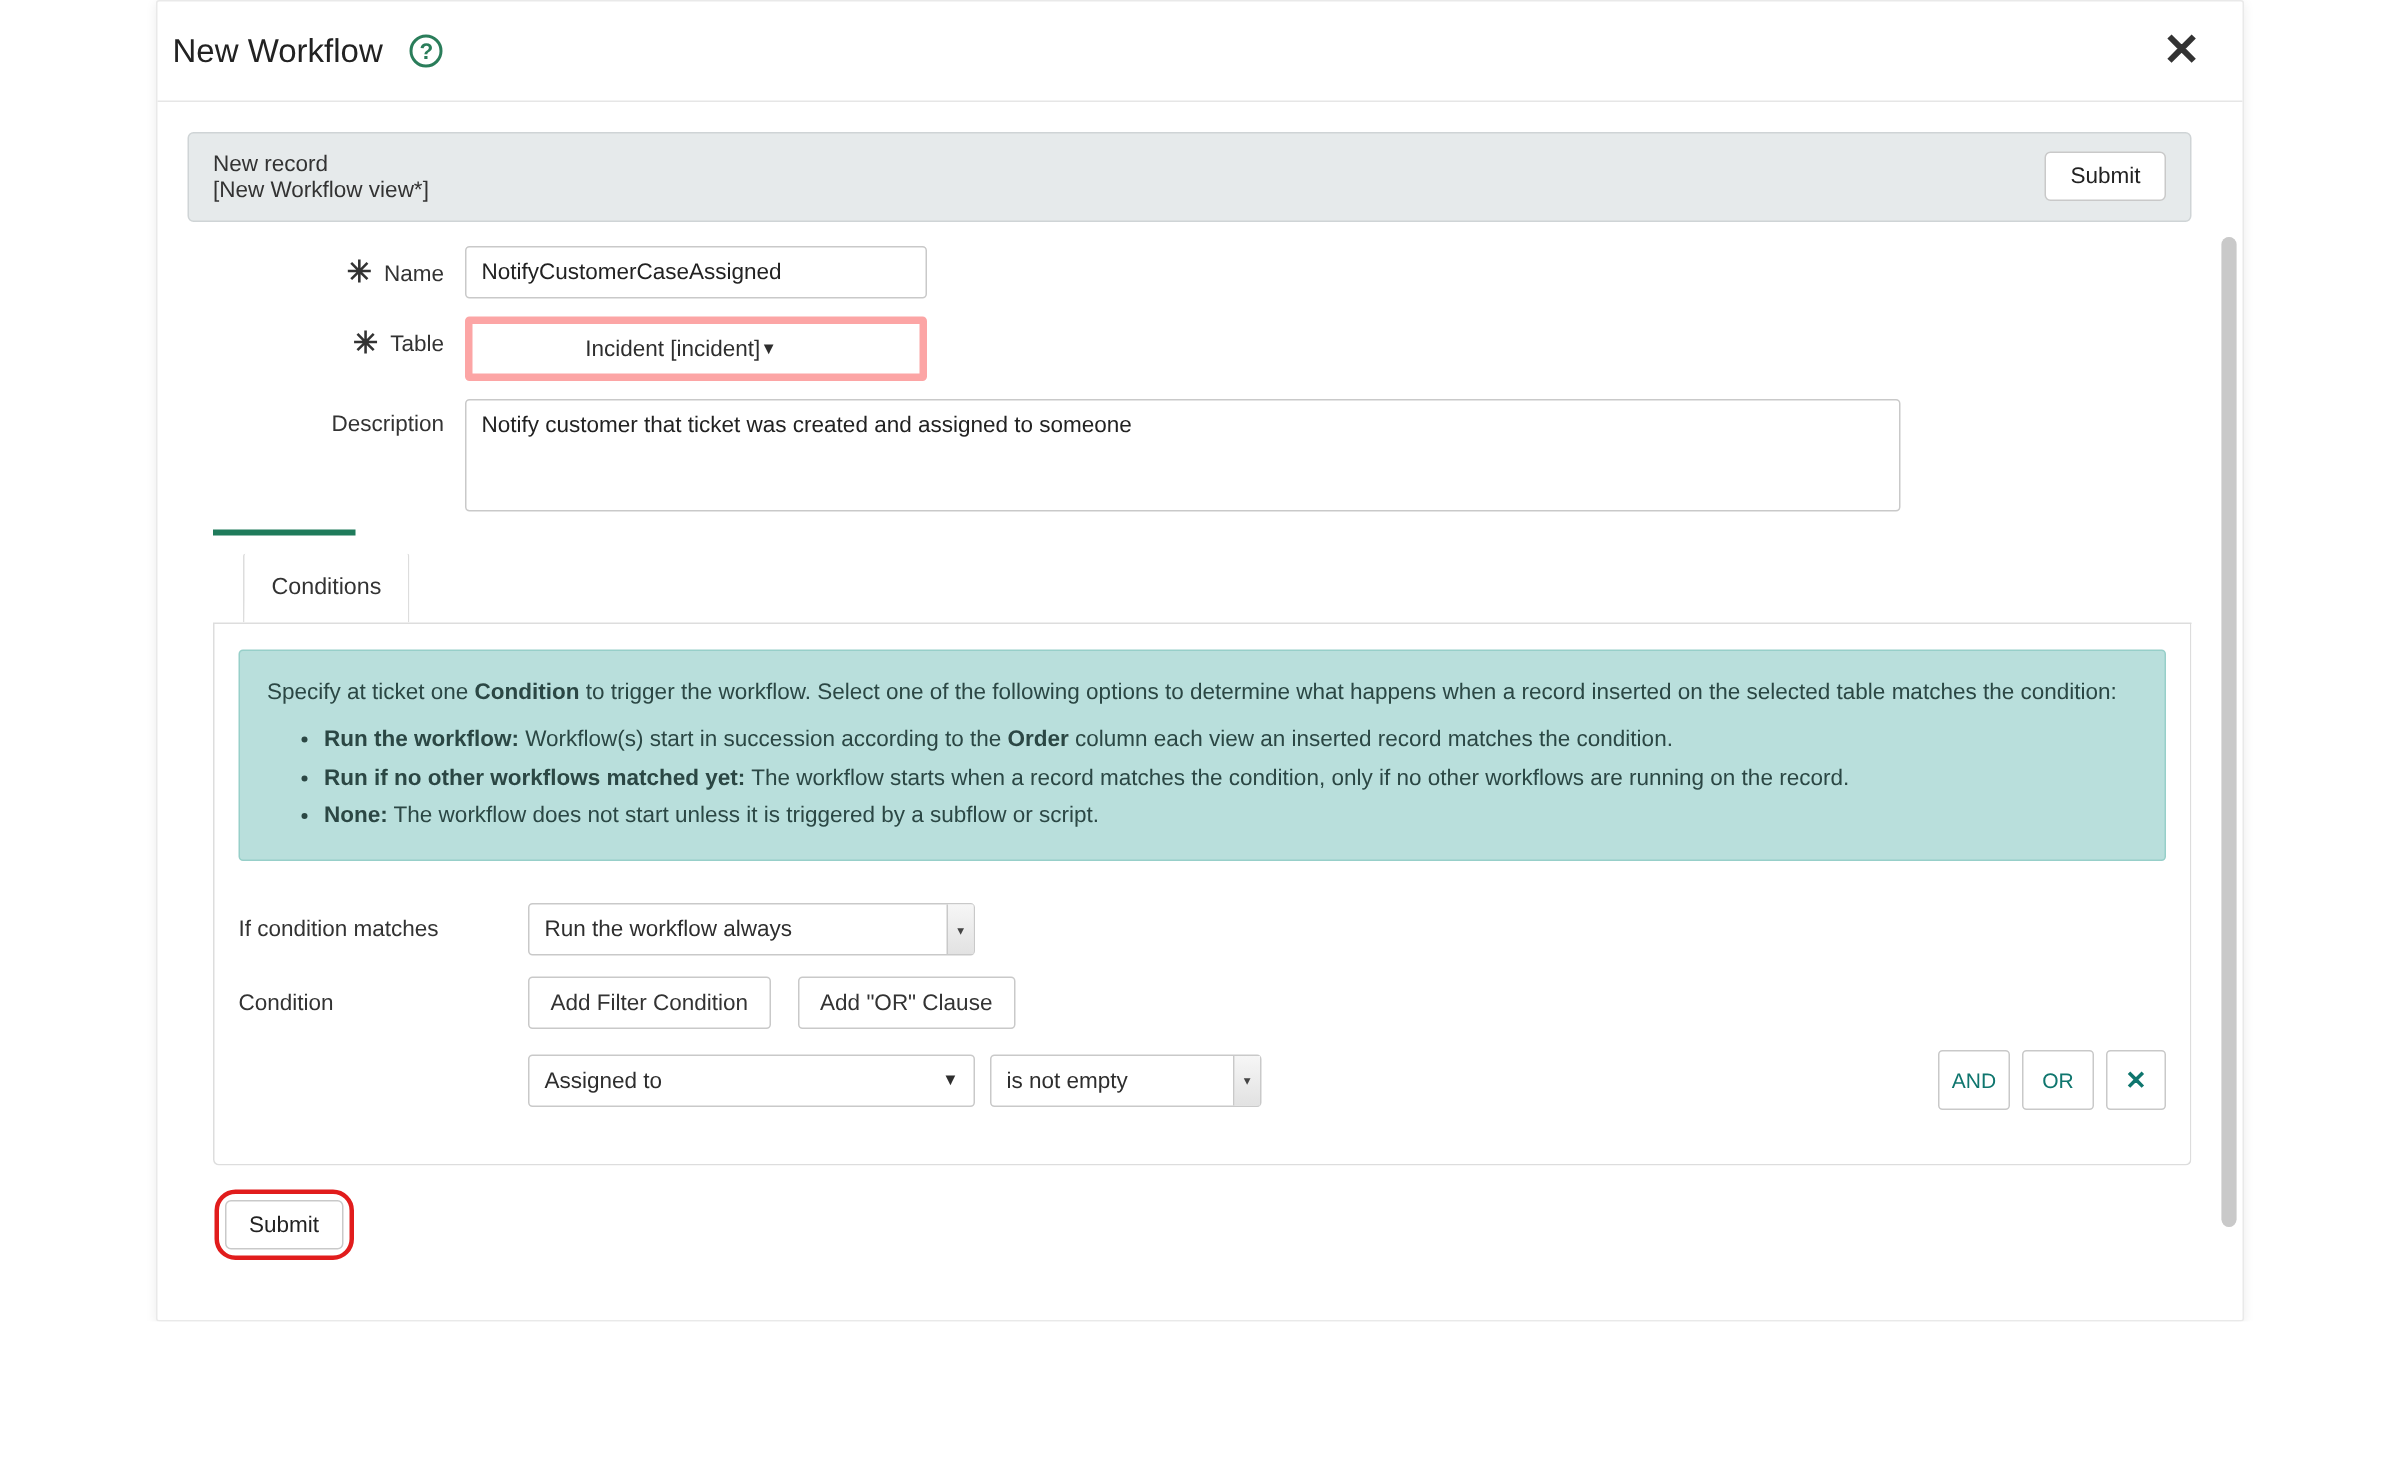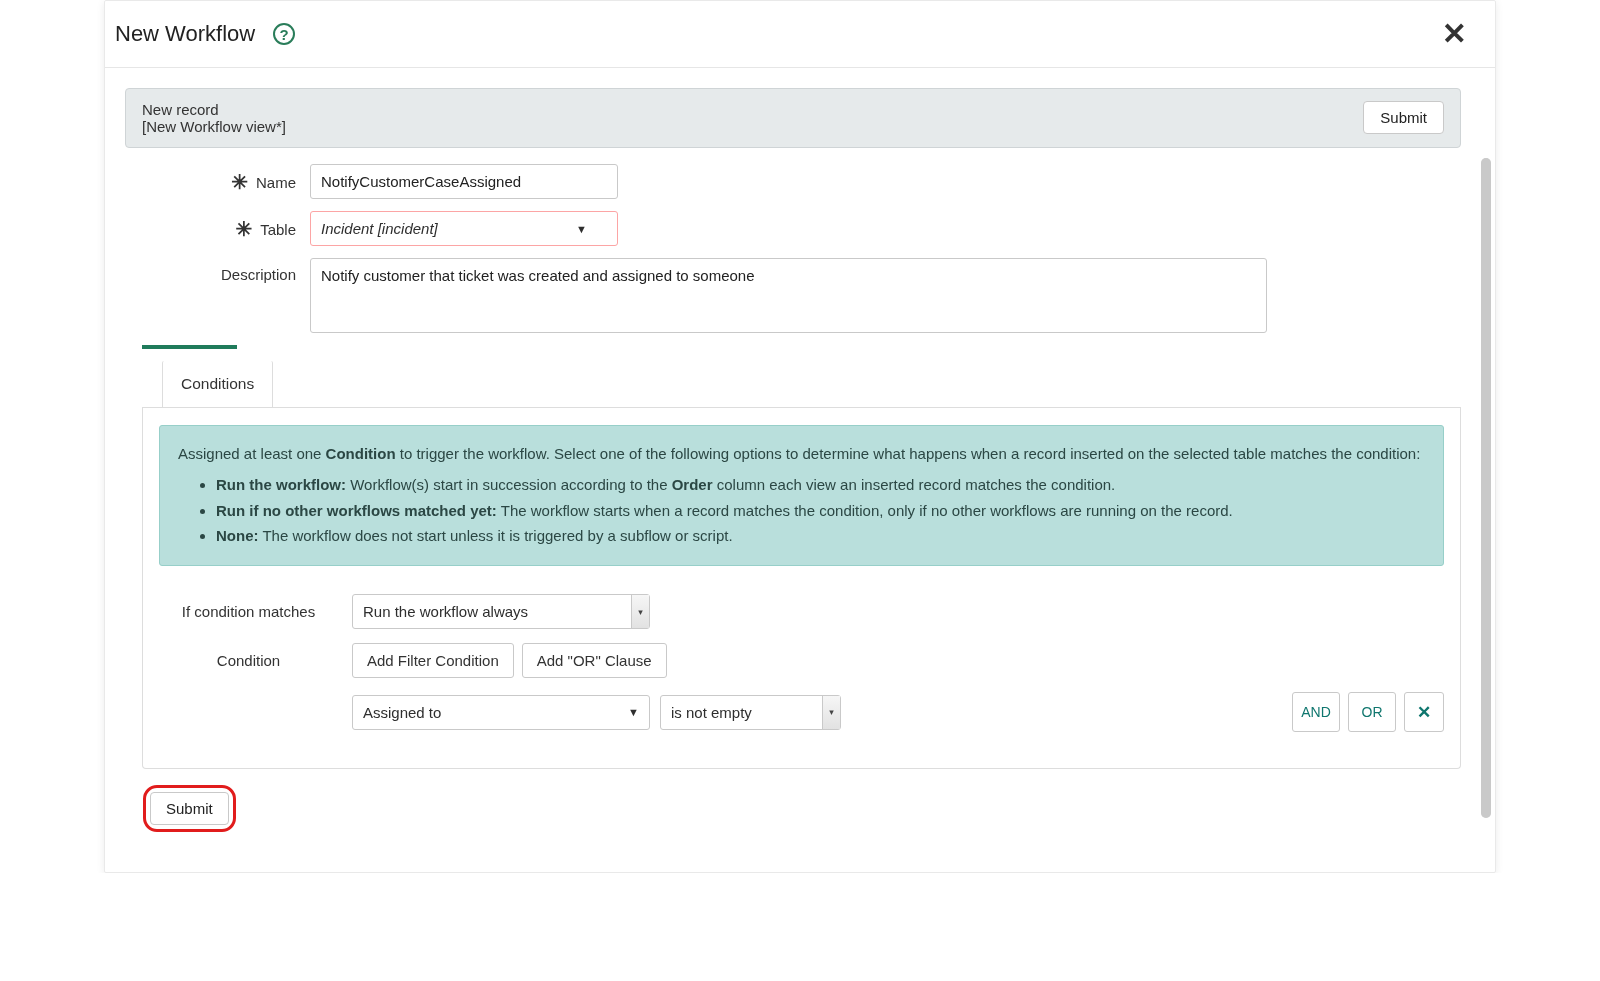--- a/index.html
+++ b/index.html
@@ -128,30 +128,29 @@
       color: #222;
     }
     .name-input {
       width: 308px;
     }
     .table-select {
       width: 308px;
       position: relative;
     }
     .table-select-display {
-      border: 1px solid #fca5a5;
+      border: 5px solid #fca5a5;
       border-radius: 3px;
       padding: 8px 30px 8px 10px;
       font-size: 15px;
       cursor: pointer;
       background: #fff;
       display: flex;
       align-items: center;
-      justify-content: space-between;
-      font-style: italic;
+      justify-content: center;
     }
     .dropdown-caret {
       font-size: 11px;
     }
     .desc-textarea {
       width: 957px;
       height: 75px;
       resize: none;
     }
     .tab-bar {
@@ -211,21 +210,21 @@
     .cond-area {
       margin-top: 28px;
     }
     .cond-row {
       display: flex;
       align-items: center;
       margin-bottom: 14px;
     }
     .cond-label {
       width: 193px;
-      text-align: center;
+      text-align: left;
       padding-right: 14px;
       font-size: 15px;
       color: #333;
     }
     .select-like {
       border: 1px solid #c9c9c9;
       border-radius: 3px;
       padding: 8px 30px 8px 10px;
       font-size: 15px;
       background: #fff;
@@ -258,21 +257,21 @@
       font-size: 9px;
       color: #444;
     }
     .btn {
       border: 1px solid #c9c9c9;
       border-radius: 3px;
       background: #fff;
       padding: 8px 14px;
       font-size: 15px;
       cursor: pointer;
-      margin-right: 8px;
+      margin-right: 18px;
       color: #333;
     }
     .cond-builder-row {
       display: flex;
       align-items: center;
     }
     .cond-actions {
       margin-left: auto;
       display: flex;
       gap: 8px;
@@ -388,21 +387,21 @@
     </div>
 
     <div style="margin-left:17px;">
       <div class="tab-active-bar" style="margin-left:0;"></div>
       <div class="tab-bar">
         <div class="tab first last">Conditions</div>
       </div>
       <div class="tab-content">
 
         <div class="info-box">
-          <span>Assigned at least one </span><span class="info-strong">Condition</span><span> to trigger the workflow. Select one of the following options to determine what happens when a record inserted on the selected table matches the condition:</span>
+          <span>Specify at ticket one </span><span class="info-strong">Condition</span><span> to trigger the workflow. Select one of the following options to determine what happens when a record inserted on the selected table matches the condition:</span>
           <ul>
             <li><span class="info-strong">Run the workflow:</span><span> Workflow(s) start in succession according to the </span><span class="info-strong">Order</span><span> column each view an inserted record matches the condition.</span></li>
             <li><span class="info-strong">Run if no other workflows matched yet:</span><span> The workflow starts when a record matches the condition, only if no other workflows are running on the record.</span></li>
             <li><span class="info-strong">None:</span><span> The workflow does not start unless it is triggered by a subflow or script.</span></li>
           </ul>
         </div>
 
         <div class="cond-area">
           <div class="cond-row">
             <div class="cond-label">If condition matches</div>

